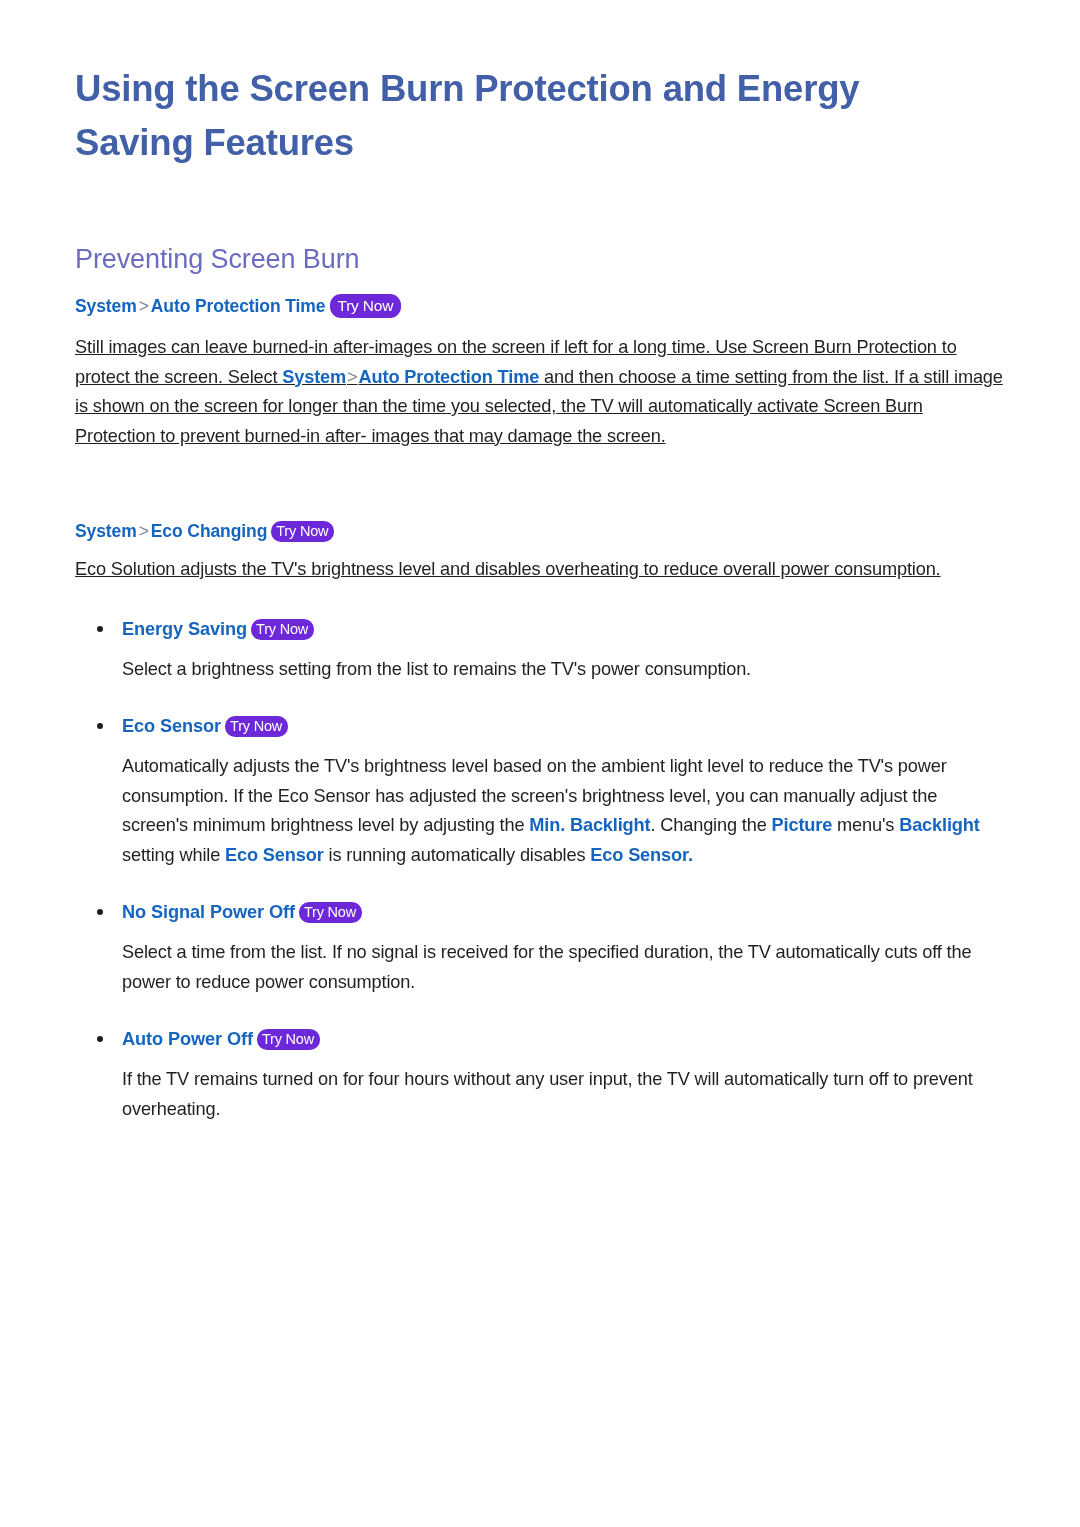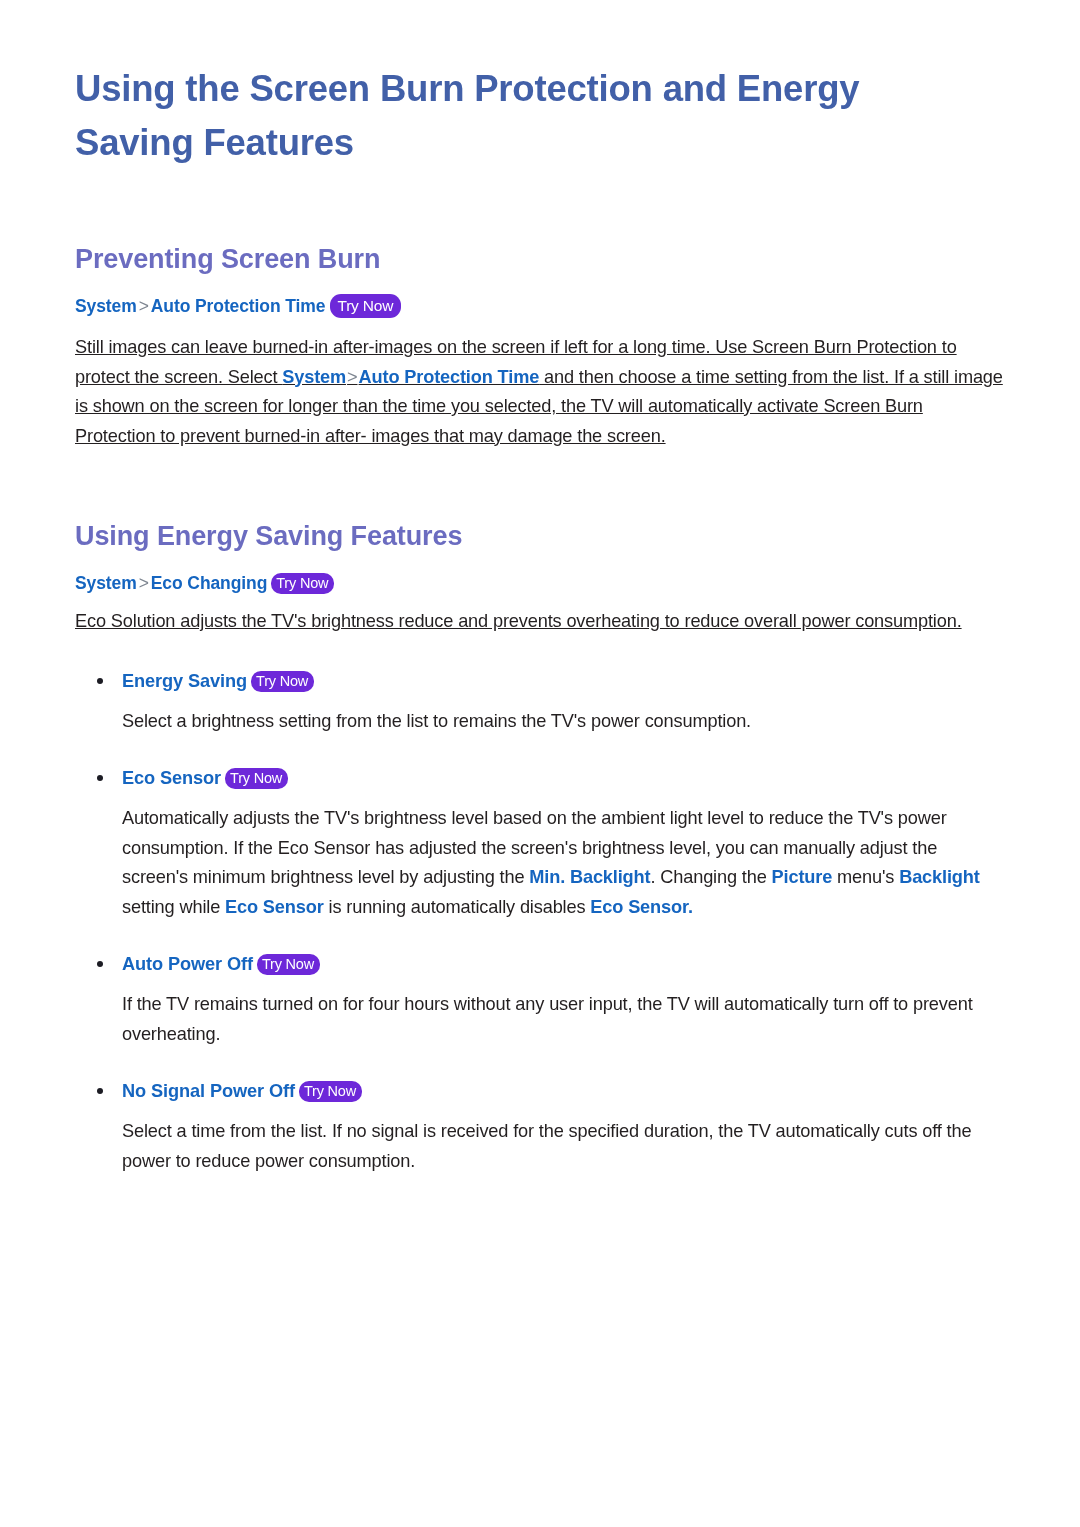--- a/index.html
+++ b/index.html
@@ -32,21 +32,21 @@
     line-height: 54px;
     letter-spacing: -0.2px;
     margin: 0 0 0 0;
     max-width: 890px;
   }
 
   
   .section-heading {
     color: #6b6cc0;
     font-size: 27px;
-    font-weight: bold;
+    font-weight: normal;
     line-height: 34px;
     letter-spacing: -0.1px;
     margin: 0;
   }
 
   .section-1 { margin-top: 72px; }
   .section-2 { margin-top: 68px; }
 
   
   .breadcrumb {
@@ -159,54 +159,53 @@
 
     <div class="breadcrumb">
       <span>System</span><span class="sep">&gt;</span><span>Auto Protection Time</span><span class="try-now">Try Now</span>
     </div>
 
     <p class="body-text"><span>Still images can leave burned-in after-images on the screen if left for a long time. Use Screen Burn Protection to protect the screen. Select </span><span class="hl">System</span><span class="sep-inline">&gt;</span><span class="hl">Auto Protection Time</span><span> and then choose a time setting from the list. If a still image is shown on the screen for longer than the time you selected, the TV will automatically activate Screen Burn Protection to prevent burned-in after- images that may damage the screen.</span></p>
   </div>
 
   <div class="section-2">
 
-    <h2 class="section-heading">Using Energy Saving Features</h2>
 
     <div class="breadcrumb">
       <span>System</span><span class="sep">&gt;</span><span>Eco Changing</span><span class="try-now small">Try Now</span>
     </div>
 
-    <p class="body-text tight">Eco Solution adjusts the TV's brightness reduce and prevents overheating to reduce overall power consumption.</p>
+    <p class="body-text tight">Eco Solution adjusts the TV's brightness level and disables overheating to reduce overall power consumption.</p>
 
     <ul class="bullet-list">
 
       <li class="bullet-item first">
         <div class="bullet-head">
           <span class="dot"></span><span>Energy Saving</span><span class="try-now small">Try Now</span>
         </div>
         <p class="bullet-body">Select a brightness setting from the list to remains the TV's power consumption.</p>
       </li>
 
       <li class="bullet-item">
         <div class="bullet-head">
           <span class="dot"></span><span>Eco Sensor</span><span class="try-now small">Try Now</span>
         </div>
         <p class="bullet-body"><span>Automatically adjusts the TV's brightness level based on the ambient light level to reduce the TV's power consumption. If the Eco Sensor has adjusted the screen's brightness level, you can manually adjust the screen's minimum brightness level by adjusting the </span><span class="hl">Min. Backlight</span><span>. Changing the </span><span class="hl">Picture</span><span> menu's </span><span class="hl">Backlight</span><span> setting while </span><span class="hl">Eco Sensor</span><span> is running automatically disables </span><span class="hl">Eco Sensor</span><span class="hl">.</span></p>
       </li>
 
       <li class="bullet-item">
         <div class="bullet-head">
+          <span class="dot"></span><span>No Signal Power Off</span><span class="try-now small">Try Now</span>
+        </div>
+        <p class="bullet-body">Select a time from the list. If no signal is received for the specified duration, the TV automatically cuts off the power to reduce power consumption.</p>
+      </li>
+
+      <li class="bullet-item">
+        <div class="bullet-head">
           <span class="dot"></span><span>Auto Power Off</span><span class="try-now small">Try Now</span>
         </div>
         <p class="bullet-body">If the TV remains turned on for four hours without any user input, the TV will automatically turn off to prevent overheating.</p>
-      </li>
-
-      <li class="bullet-item">
-        <div class="bullet-head">
-          <span class="dot"></span><span>No Signal Power Off</span><span class="try-now small">Try Now</span>
-        </div>
-        <p class="bullet-body">Select a time from the list. If no signal is received for the specified duration, the TV automatically cuts off the power to reduce power consumption.</p>
       </li>
 
     </ul>
   </div>
 
 </div>
 
 </body></html>

